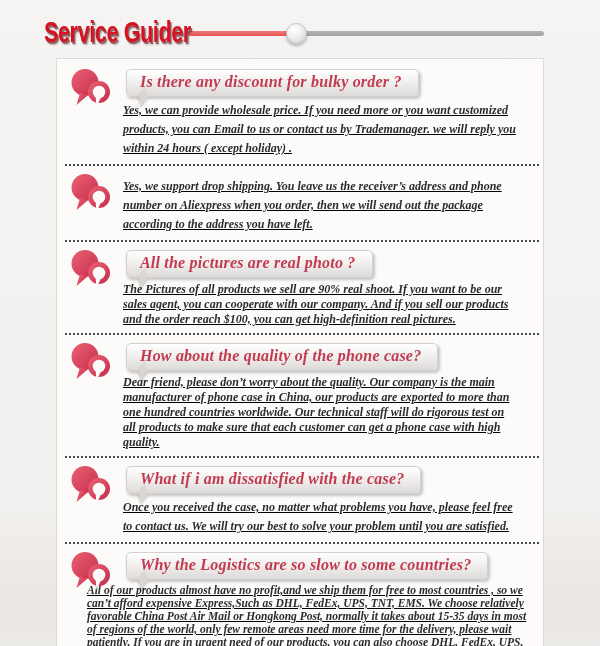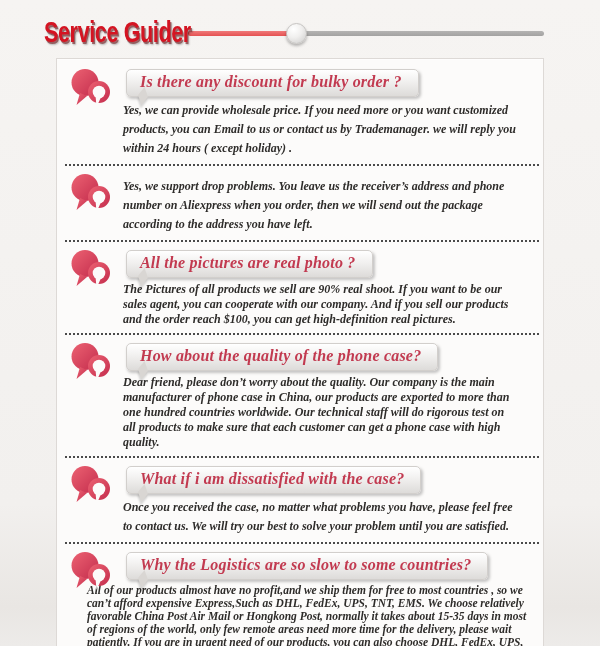--- a/index.html
+++ b/index.html
@@ -29,21 +29,21 @@
   }
   .track .gray{flex:1;height:5px;background:linear-gradient(180deg,#b5b4b3,#a3a2a1);border-radius:3px;margin-left:-3px;}
 
   
   .box{
     position:relative;margin:8px 0 0 56px;width:488px;box-sizing:border-box;
     background:#fcfbfa;border:1px solid #ddd9d6;padding:4px 0 6px 0;
     box-shadow:0 1px 0 rgba(255,255,255,.6) inset;
   }
 
-  .faq{position:relative;padding:5px 8px 2px 66px;min-height:44px;}
+  .faq{position:relative;padding:5px 8px 2px 66px;min-height:44px;text-decoration:underline;}
   .bubbles{position:absolute;left:13px;top:5px;width:50px;height:48px;}
   .bubbles svg{display:block;}
 
   .pill{
     position:relative;display:inline-block;margin-left:3px;margin-top:1px;
     padding:3px 16px 5px 13px;border-radius:5px;
     background:linear-gradient(180deg,#ffffff 0%,#f1f0ef 45%,#dddbd9 100%);
     border:1px solid #d2cfcc;
     box-shadow:1.5px 2px 3px rgba(0,0,0,.22);
   }
@@ -114,21 +114,21 @@
     <section class="faq">
       <span class="bubbles">
         <svg width="50" height="48" viewBox="0 0 50 48">
           <circle cx="15" cy="14.5" r="13.5" fill="url(#bubbleGrad)"></circle>
           <path d="M10 25 L17 28 L6.5 37 Z" fill="url(#bubbleGrad)"></path>
           <circle cx="29" cy="24" r="11" fill="url(#bubbleGrad)"></circle>
           <circle cx="29" cy="24" r="6.3" fill="#fcfbfa"></circle>
           <path d="M25.5 27 L32 27 L26.5 39 Z" fill="#fcfbfa"></path>
         </svg>
       </span>
-      <p class="answer">Yes, we support drop problems. You leave us the receiver’s address and phone number on Aliexpress when you order, then we will send out the package according to the address you have left.</p>
+      <p class="answer">Yes, we support drop shipping. You leave us the receiver’s address and phone number on Aliexpress when you order, then we will send out the package according to the address you have left.</p>
     </section>
     <div class="dotsep"></div>
 
     <section class="faq lh15">
       <span class="bubbles">
         <svg width="50" height="48" viewBox="0 0 50 48">
           <circle cx="15" cy="14.5" r="13.5" fill="url(#bubbleGrad)"></circle>
           <path d="M10 25 L17 28 L6.5 37 Z" fill="url(#bubbleGrad)"></path>
           <circle cx="29" cy="24" r="11" fill="url(#bubbleGrad)"></circle>
           <circle cx="29" cy="24" r="6.3" fill="#fcfbfa"></circle>

